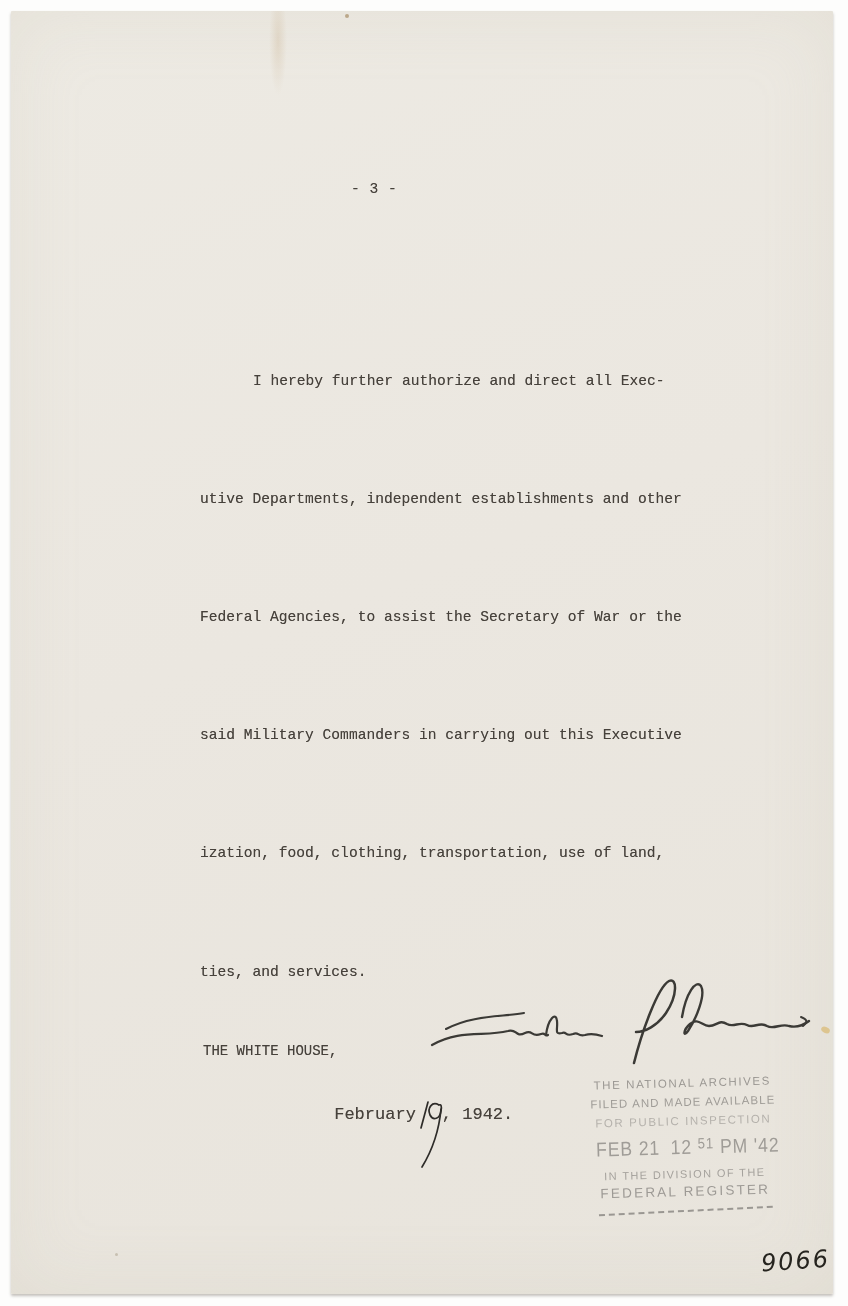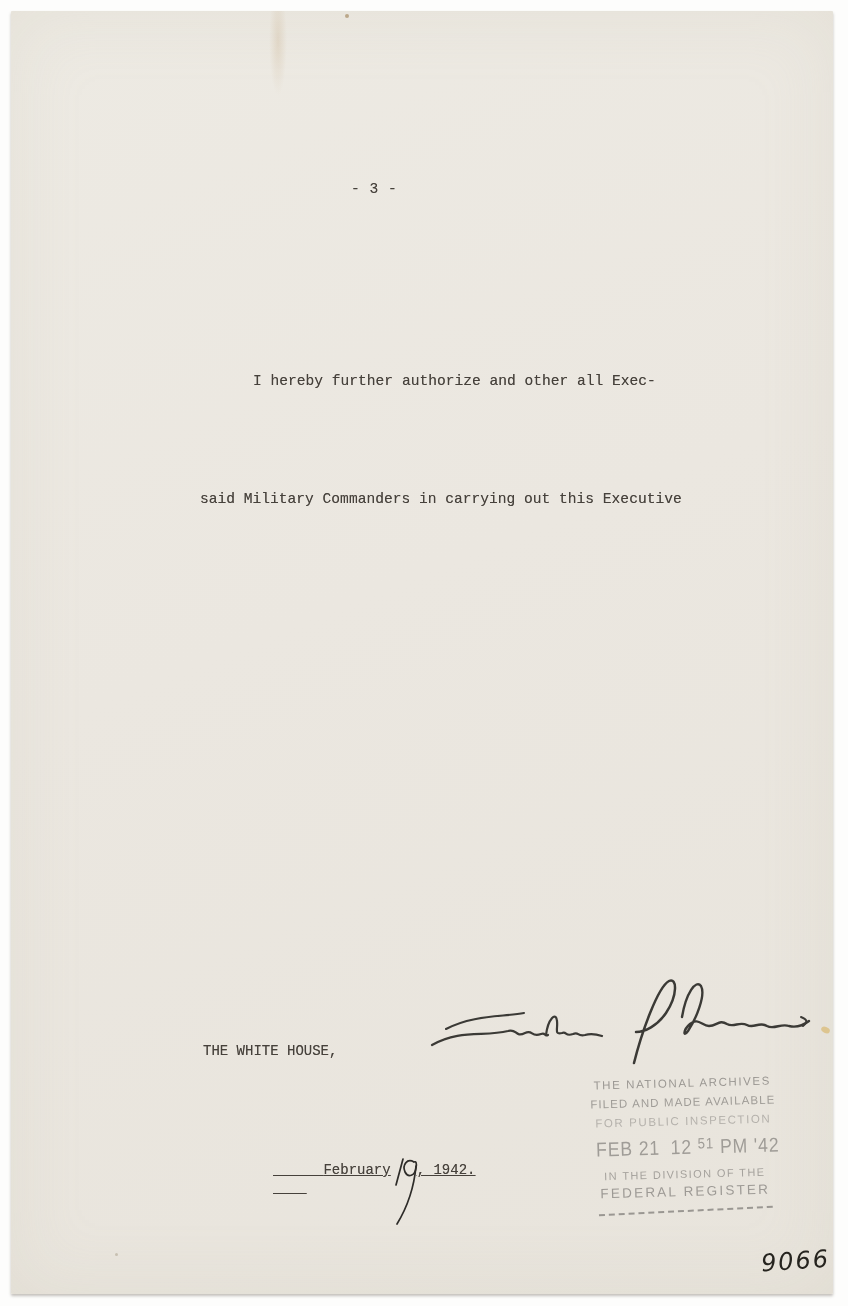--- a/index.html
+++ b/index.html
@@ -23,21 +23,21 @@
     text-shadow:0 0 .5px rgba(70,64,58,.55);
   }
   .pagenum { position:absolute; left:340px; top:170px; font-size:14.6px; letter-spacing:.5px; }
   .body-text {
     position:absolute; left:189px; top:193px; width:560px;
     font-size:14.6px; line-height:39.4px; white-space:pre;
   }
   .line { height:39.4px; }
   .indent { padding-left:53px; }
   .closing-place { position:absolute; left:192px; top:1032px; font-size:14px; }
-  .closing-date  { position:absolute; left:262px; top:1135px; font-size:14px; white-space:pre;text-decoration:underline; }
+  .closing-date  { position:absolute; left:262px; top:1075px; font-size:17px; white-space:pre; }
   .closing-date .daysvg {
     display:inline-block; width:25px; height:72px; overflow:visible;
     vertical-align:top; margin:-6px -1px -48px 2px; position:relative; top:-2px;
   }
   
   .sig { position:absolute; left:415px; top:960px; width:390px; height:105px; overflow:visible; }
   .sig path { fill:none; stroke:#3b3a36; stroke-linecap:round; stroke-linejoin:round; }
   
   .stamp {
     position:absolute; left:573px; top:1066px; width:200px;
@@ -86,22 +86,26 @@
 
     <div class="stain"></div>
     <div class="speck-a"></div>
     <div class="speck-b"></div>
     <div class="speck-c"></div>
 
     <div class="tw pagenum">- 3 -</div>
 
     <div class="tw body-text">
       <div>
-        <div class="line indent">I hereby further authorize and other all Exec-</div>
+        <div class="line indent">I hereby further authorize and direct all Exec-</div>
+        <div class="line">utive Departments, independent establishments and other</div>
+        <div class="line">Federal Agencies, to assist the Secretary of War or the</div>
         <div class="line">said Military Commanders in carrying out this Executive</div>
+        <div class="line">ization, food, clothing, transportation, use of land,</div>
+        <div class="line">ties, and services.</div>
       </div>
       
     </div>
 
     <svg class="sig" viewBox="0 0 390 105" role="img" aria-label="Franklin D Roosevelt">
       <path stroke-width="2.2" d="M6,74 C34,58 58,66 82,60 C91,57 89,67 99,62 C107,58 105,67 115,63 C120,61 118,66 122,64"></path>
       <path stroke-width="2.1" d="M20,58 C46,44 76,46 98,42"></path>
       <path stroke-width="2.2" d="M120,64 C122,48 130,40 131,50 C132,58 128,64 136,62 C141,60 139,66 147,63 C153,60 151,66 159,64 C165,62 170,63 176,65"></path>
       <path stroke-width="2.5" d="M208,92 C216,60 232,16 243,10 C251,6 252,24 240,42 C231,55 219,61 210,61"></path>
       <path stroke-width="2.4" d="M256,46 C260,22 270,8 275,15 C280,24 270,48 262,60 C257,67 257,59 264,53 C272,46 276,55 283,55 C291,55 293,48 301,53 C308,57 313,50 321,54 C328,58 333,50 341,55 C348,59 355,52 363,55 C371,57 379,53 383,50"></path>

